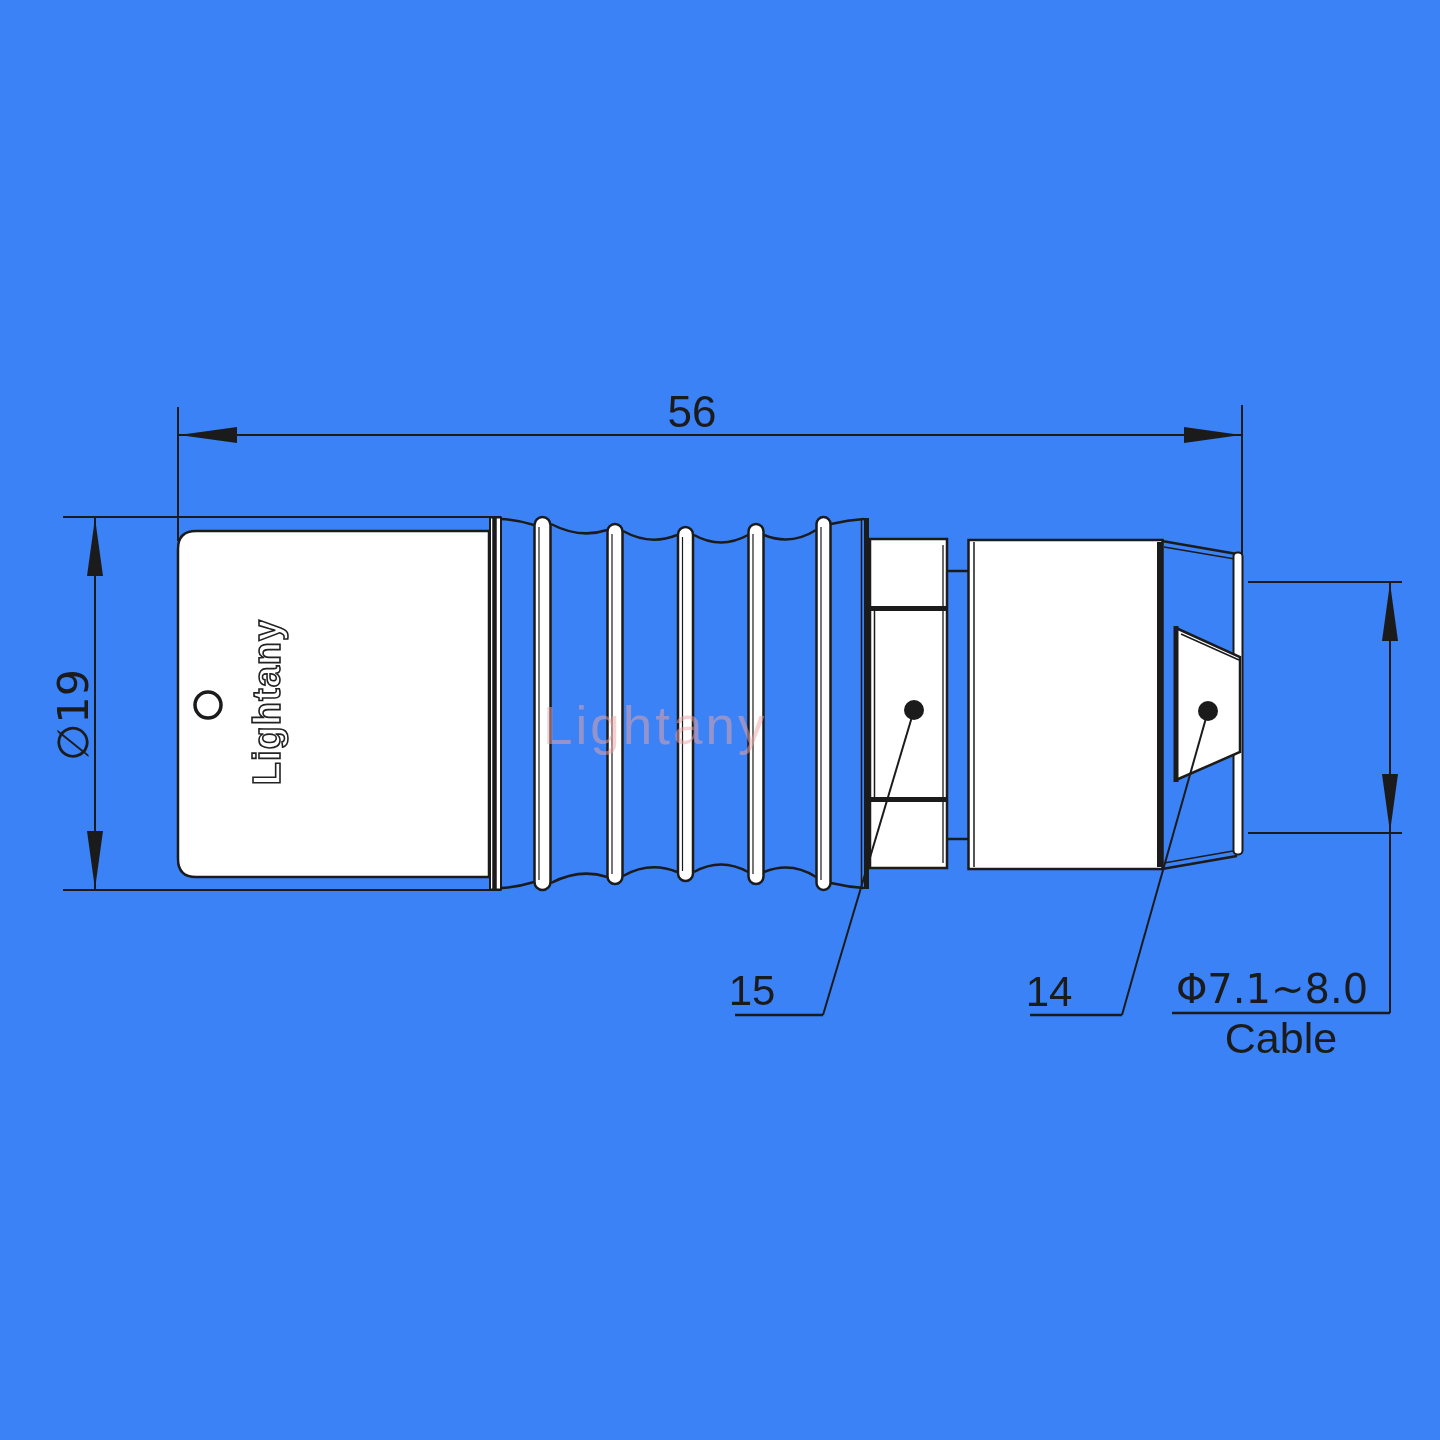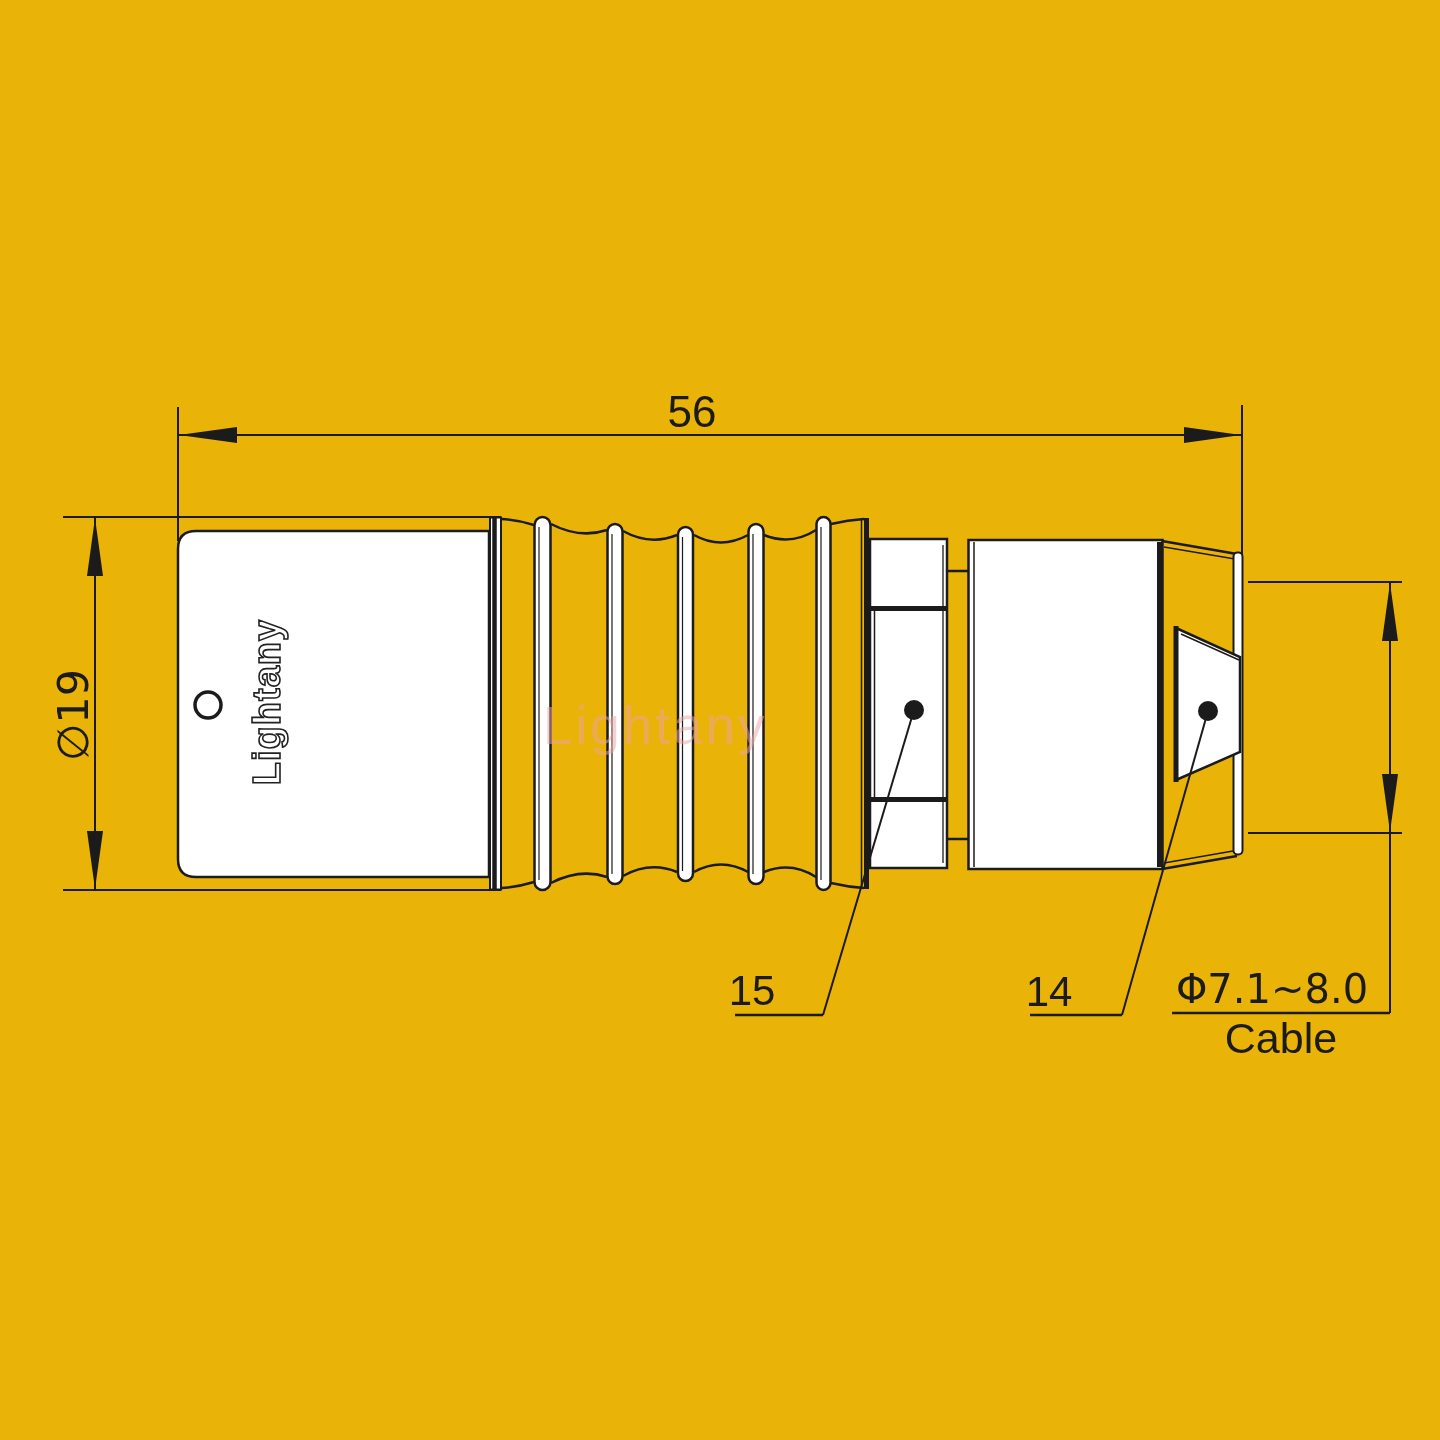--- a/index.html
+++ b/index.html
@@ -1,16 +1,16 @@
 <!DOCTYPE html>
 <html><head>
 <meta charset="utf-8">
 <style>
   html,body{margin:0;padding:0;background:#ffffff;}
-  .canvas{position:relative;width:1440px;height:1440px;background:#eab308;overflow:hidden;
+  .canvas{position:relative;width:1440px;height:1440px;background:#3b82f6;overflow:hidden;
           font-family:"Liberation Sans", sans-serif;}
   svg{display:block;}
   text{fill:#1b1b1b;}
   .dimtext{font-size:44px;font-family:"Liberation Sans", sans-serif;}
   .dia{font-family:"DejaVu Sans", sans-serif;font-size:43px;}
   .lbl{font-size:42px;font-family:"Liberation Sans", sans-serif;}
   .cablespec{font-size:40px;font-family:"DejaVu Sans", sans-serif;}
   .cable{font-size:43px;font-family:"Liberation Sans", sans-serif;}
   .engrave{font-size:38px;letter-spacing:1px;font-family:"Liberation Sans", sans-serif;
            fill:#ffffff;stroke:#222222;stroke-width:1.6px;font-weight:bold;}

